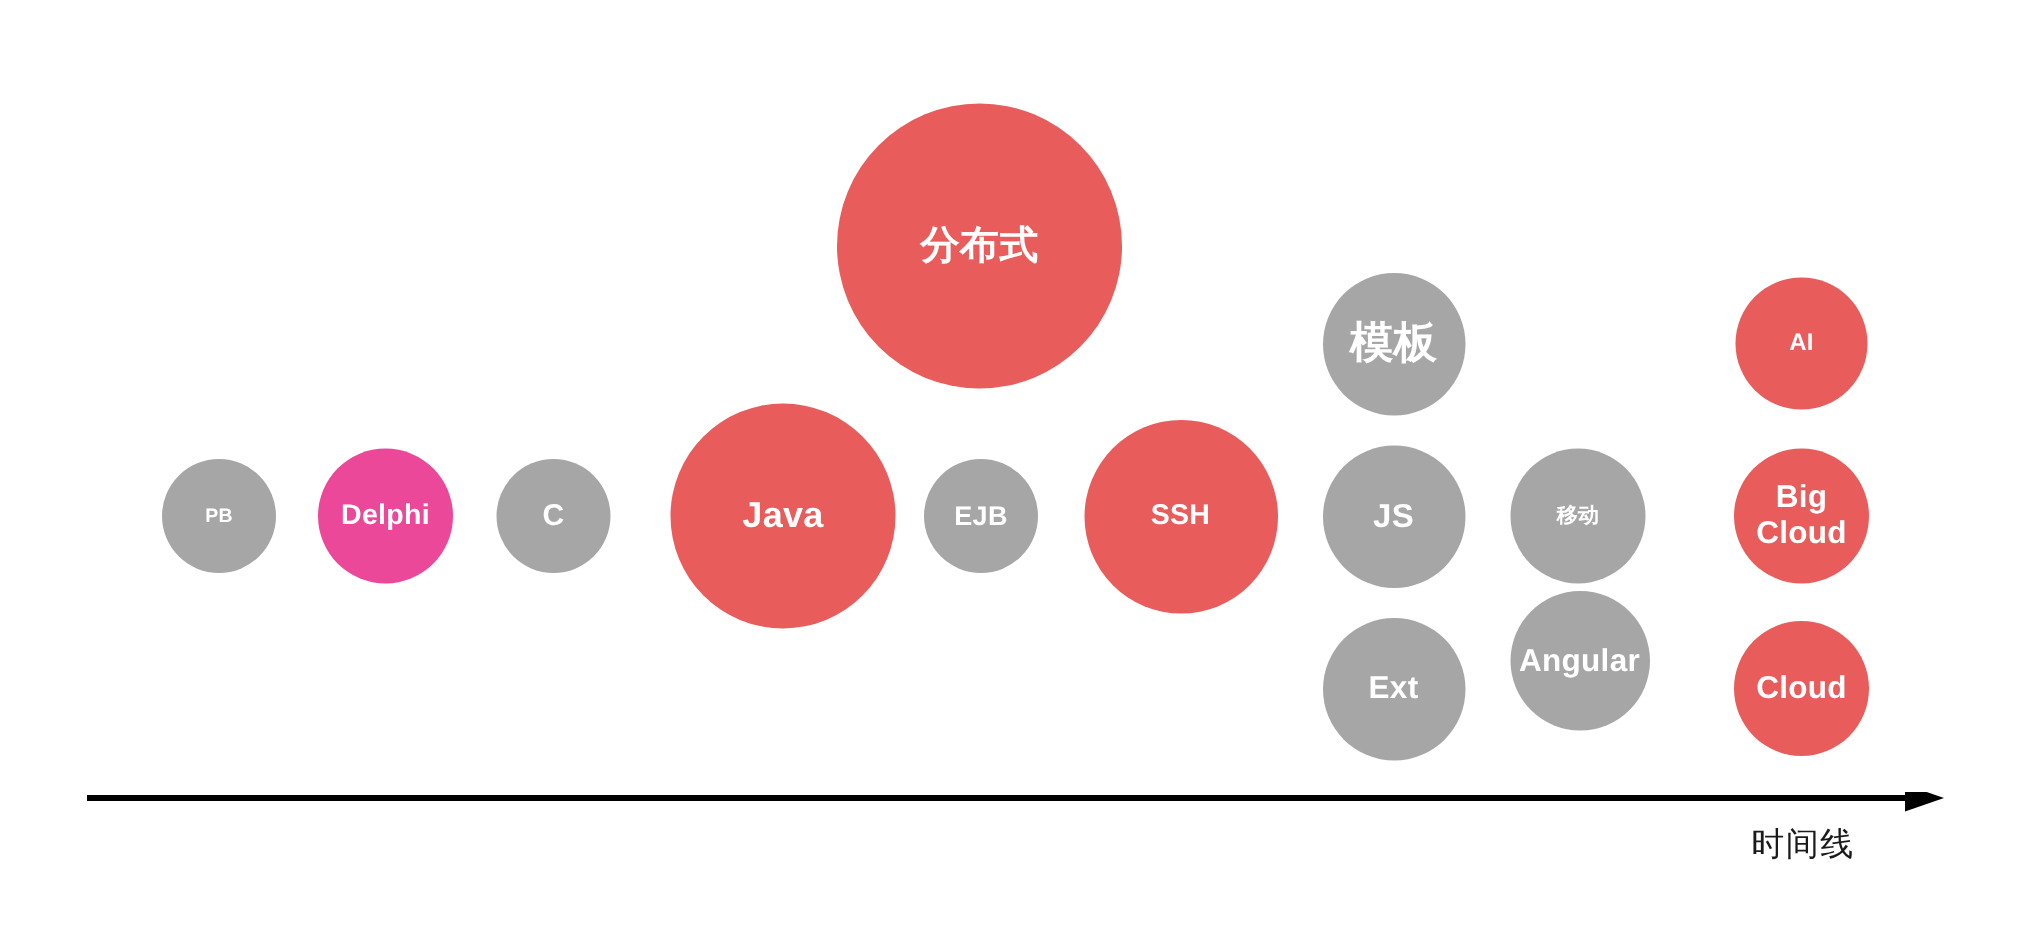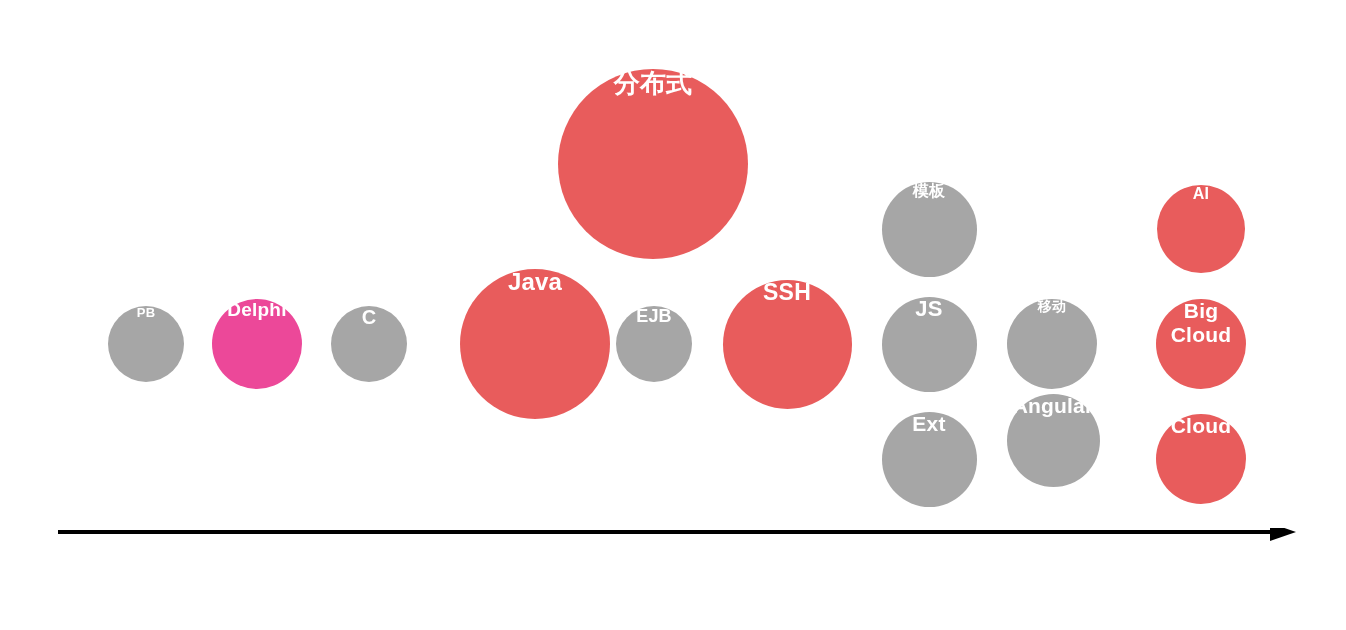--- a/index.html
+++ b/index.html
@@ -15,20 +15,21 @@
     position: relative;
     width: 1346px;
     height: 630px;
     background: #ffffff;
     overflow: hidden;
   }
   .bubble {
     position: absolute;
     border-radius: 50%;
     display: flex;
+    align-items: center;
     justify-content: center;
     text-align: center;
     color: #ffffff;
     font-weight: bold;
     line-height: 1.12;
     box-sizing: border-box;
     user-select: none;
     letter-spacing: 0.2px;
   }
   .bubble .bubble-label {
@@ -66,33 +67,33 @@
   <div id="bubble-layer">
       <div class="bubble" style="left: 108px; top: 306px; width: 76px; height: 76px; background: rgb(166, 166, 166); font-size: 13px; color: rgb(255, 255, 255);">
         <span class="bubble-label">PB</span>
       </div>
       <div class="bubble" style="left: 212px; top: 299px; width: 90px; height: 90px; background: #ec4899; font-size: 19px; color: rgb(255, 255, 255);">
         <span class="bubble-label">Delphi</span>
       </div>
       <div class="bubble" style="left: 331px; top: 306px; width: 76px; height: 76px; background: rgb(166, 166, 166); font-size: 20px; color: rgb(255, 255, 255);">
         <span class="bubble-label">C</span>
       </div>
-      <div class="bubble" style="left: 460px; top: 269px; width: 150px; height: 150px; background: rgb(232, 92, 92); font-size: 24px; color: rgb(255, 255, 255);">
+      <div class="bubble" style="left: 447px; top: 269px; width: 150px; height: 150px; background: rgb(232, 92, 92); font-size: 24px; color: rgb(255, 255, 255);">
         <span class="bubble-label">Java</span>
       </div>
       <div class="bubble" style="left: 558px; top: 69px; width: 190px; height: 190px; background: rgb(232, 92, 92); font-size: 26px; color: rgb(255, 255, 255);">
         <span class="bubble-label">分布式</span>
       </div>
       <div class="bubble" style="left: 616px; top: 306px; width: 76px; height: 76px; background: rgb(166, 166, 166); font-size: 18px; color: rgb(255, 255, 255);">
         <span class="bubble-label">EJB</span>
       </div>
-      <div class="bubble" style="left: 722.5px; top: 279.5px; width: 129px; height: 129px; background: rgb(232, 92, 92); font-size: 23px; color: rgb(255, 255, 255);">
+      <div class="bubble" style="left: 722.5px; top: 279.5px; width: 129px; height: 129px; background: rgb(232, 92, 92); font-size: 19px; color: rgb(255, 255, 255);">
         <span class="bubble-label">SSH</span>
       </div>
-      <div class="bubble" style="left: 881.5px; top: 181.5px; width: 95px; height: 95px; background: rgb(166, 166, 166); font-size: 16px; color: rgb(255, 255, 255);">
+      <div class="bubble" style="left: 881.5px; top: 181.5px; width: 95px; height: 95px; background: rgb(166, 166, 166); font-size: 29px; color: rgb(255, 255, 255);">
         <span class="bubble-label">模板</span>
       </div>
       <div class="bubble" style="left: 881.5px; top: 296.5px; width: 95px; height: 95px; background: rgb(166, 166, 166); font-size: 22px; color: rgb(255, 255, 255);">
         <span class="bubble-label">JS</span>
       </div>
       <div class="bubble" style="left: 881.5px; top: 411.5px; width: 95px; height: 95px; background: rgb(166, 166, 166); font-size: 21px; color: rgb(255, 255, 255);">
         <span class="bubble-label">Ext</span>
       </div>
       <div class="bubble" style="left: 1007px; top: 299px; width: 90px; height: 90px; background: rgb(166, 166, 166); font-size: 14px; color: rgb(255, 255, 255);">
         <span class="bubble-label">移动</span>
@@ -112,14 +113,15 @@
       </div>
     </div>
 
   <div class="timeline-axis">
     <svg width="1238" height="14" viewBox="0 0 1238 14" xmlns="http://www.w3.org/2000/svg">
       <line x1="0" y1="4" x2="1218" y2="4" stroke="#000000" stroke-width="4"></line>
       <polygon points="1212,-5 1238,4 1212,13" fill="#000000"></polygon>
     </svg>
   </div>
 
+  <div class="timeline-caption">时间线</div>
 
 </div>
 
 </body></html>

